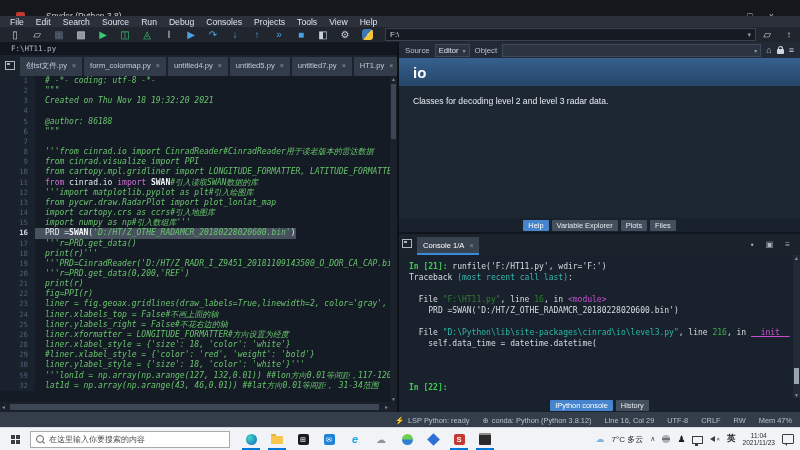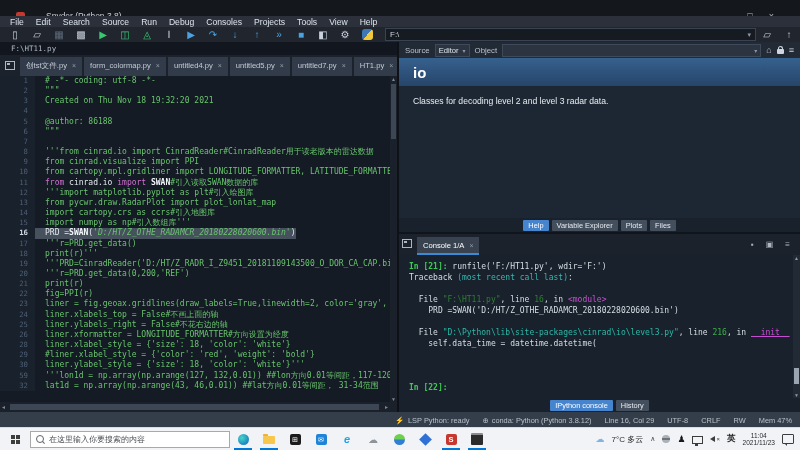--- a/index.html
+++ b/index.html
@@ -30,21 +30,21 @@
   .tab{height:17px;background:#323b49;margin-right:2px;display:flex;align-items:center;padding:0 6px;font-size:7.6px;color:#c3cbd6;white-space:nowrap;border-bottom:2px solid transparent}
   .tab.active{color:#fff;border-bottom:2px solid #3b8ad8;background:#39424f}
   .tab .close{margin-left:5px;font-size:7px;color:#929ca9}
   .tab-arrows{margin-left:auto;display:flex;gap:6px;align-items:center;color:#aeb6c2;font-size:8px;padding:0 6px 4px 0}
   .code-wrap{flex:1;position:relative;overflow:hidden}
   .code-row{display:flex;line-height:10.16px;height:10.16px;white-space:pre;font-family:"DejaVu Sans Mono",monospace}
   .gutter{width:28px;flex:none;text-align:right;padding-right:7px;background:#19212c;color:#4e5f75;font-size:7.3px}
   .code-row.hl .gutter{color:#d3dbe6;font-weight:bold}
   .code{font-size:8px;padding-left:10px;color:#e4e9ef}
   .code-row.hl .code{background:#46515d}
-  .sg-cm{color:#69c56e;}
+  .sg-cm{color:#69c56e;font-style:italic}
   .sg-str{color:#69c56e;font-style:italic}
   .sg-kw{color:#d36ed3}
   .sg-w{color:#e4e9ef}
   .sg-b{color:#f4f7fa;font-weight:bold}
   .vscroll{position:absolute;top:0;right:0;width:7px;bottom:0;background:#1a212b}
   .vscroll .thumb{position:absolute;top:8px;left:1px;width:5px;height:55px;background:#3d4654}
   .vscroll .arr{position:absolute;left:0;width:7px;font-size:5px;color:#7c8694;text-align:center}
   .hscroll{height:10px;background:#1a212b;position:relative}
   .hscroll .thumb{position:absolute;top:2px;left:10px;right:18px;height:6px;background:#3d4654}
   .hscroll .arr{position:absolute;top:0;font-size:6px;color:#7c8694;line-height:10px}
@@ -83,21 +83,21 @@
   .con-scroll .thumb{position:absolute;bottom:14px;left:1px;width:5px;height:16px;background:#9aa3b0}
   .con-scroll .arr{position:absolute;left:0;width:7px;font-size:5px;color:#8d97a5;text-align:center}
   
   .statusbar{position:absolute;left:0;right:0;bottom:22px;height:16px;background:#343e4b;display:flex;align-items:center;justify-content:flex-end;gap:13px;padding-right:8px;font-size:7.4px;color:#b8c2cc}
   .status-item{display:flex;align-items:center;gap:3px;white-space:nowrap}
   
   .taskbar{position:absolute;left:0;right:0;bottom:0;height:22px;background:#f1f3f6;border-top:1px solid #d9dce0;display:flex;align-items:center;color:#2b2b2b}
   .start-btn{width:30px;height:22px;display:flex;align-items:center;justify-content:center}
   .start-grid{width:9px;height:9px;display:grid;grid-template-columns:4px 4px;grid-template-rows:4px 4px;gap:1px}
   .start-grid i{background:#3d3d3d}
-  .search-box{width:188px;height:15px;background:#fff;border:1px solid #a9a9a9;display:flex;align-items:center;gap:5px;padding:0 5px;}
+  .search-box{width:188px;height:15px;background:#fff;border:1px solid #a9a9a9;display:flex;align-items:center;gap:5px;padding:0 5px;margin-right:8px}
   .lens{width:6px;height:6px;border:1px solid #5f6368;border-radius:50%;position:relative;flex:none}
   .lens::after{content:'';position:absolute;width:3px;height:1px;background:#5f6368;transform:rotate(45deg);left:5px;top:6px}
   .search-text{font-size:8px;color:#4a4d52;white-space:nowrap}
   .tb-app{width:26px;height:22px;display:flex;align-items:center;justify-content:center;position:relative}
   .tb-app.running::after{content:'';position:absolute;bottom:0;left:4px;right:4px;height:2px;background:#0078d7}
   .ic-edge{width:11px;height:11px;border-radius:50%;background:radial-gradient(circle at 35% 35%,#45d7c6,#0b62c4)}
   .ic-folder{width:12px;height:8px;background:#f7c64c;border-radius:1px;position:relative;margin-top:2px}
   .ic-folder::before{content:'';position:absolute;top:-2px;left:0;width:5px;height:2px;background:#e8b33c;border-radius:1px 1px 0 0}
   .ic-store{width:11px;height:11px;background:#1b1b1b;border-radius:2px;color:#fff;font-size:7px;line-height:11px;text-align:center}
   .ic-mail{width:11px;height:11px;background:#1f84d8;border-radius:2px;color:#fff;font-size:7px;line-height:11px;text-align:center}

